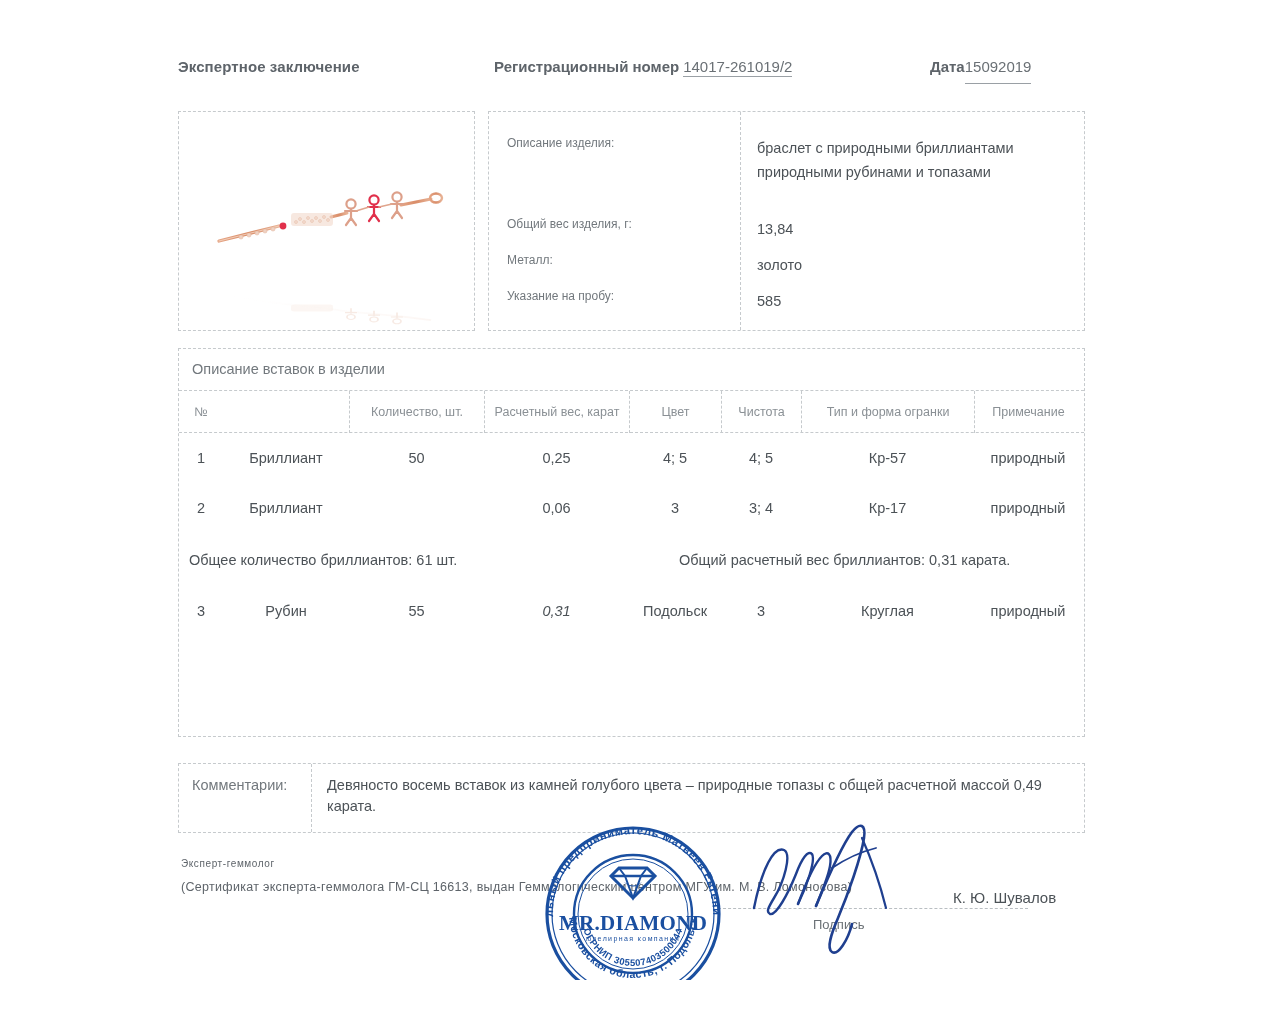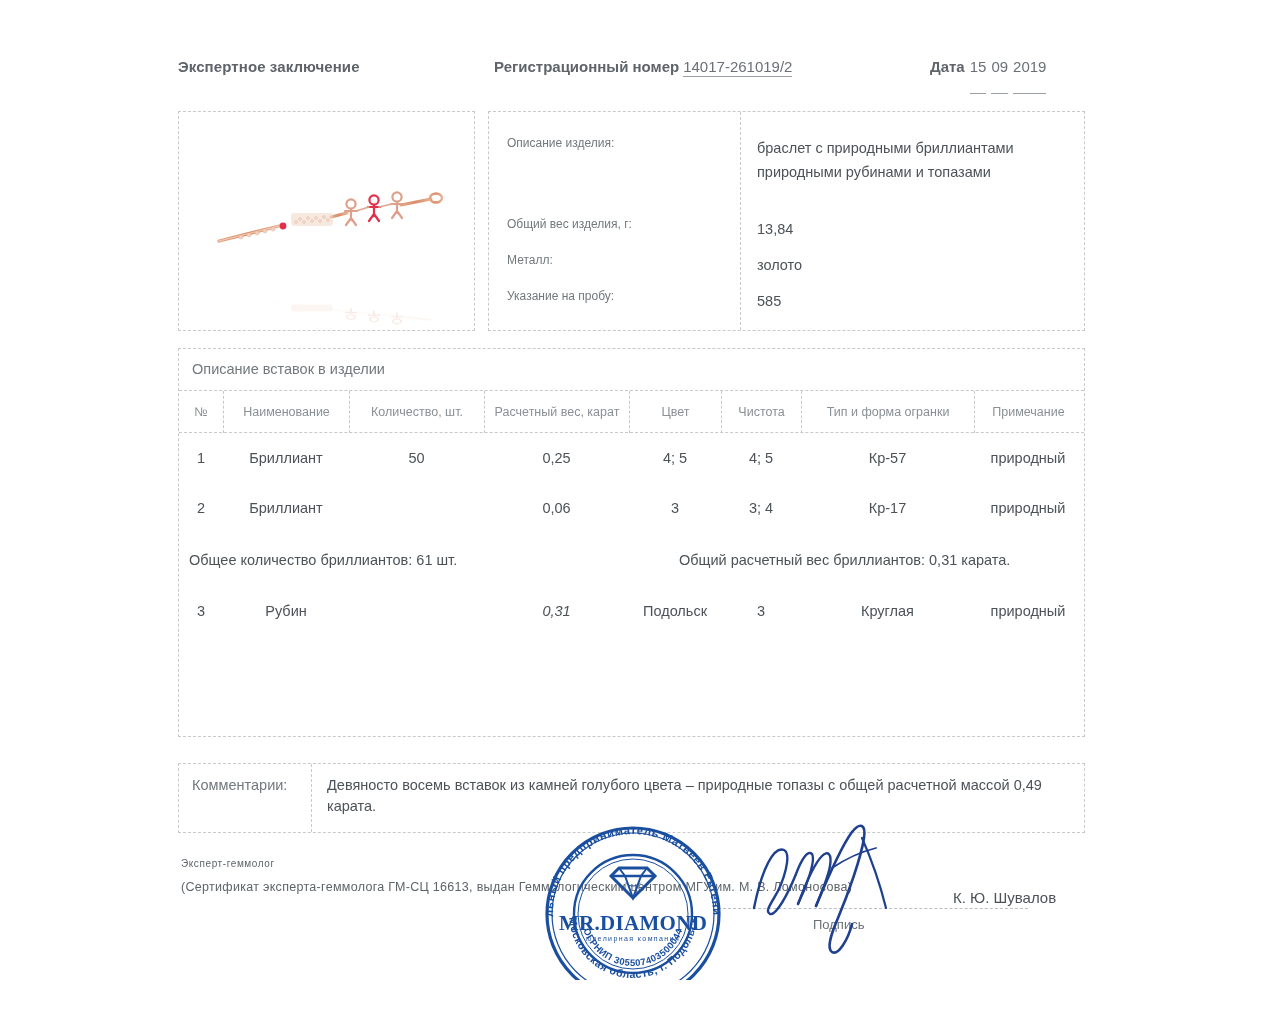--- a/index.html
+++ b/index.html
@@ -43,21 +43,21 @@
     padding-bottom: 1px; margin-left: 4px;
   }
   .hdr-date {
     position: absolute; left: 752px; top: 0;
     font-size: 15px; font-weight: bold; color: #5e646a;
     white-space: nowrap;
   }
   .hdr-date .dseg {
     font-weight: normal; color: #6a7075;
     border-bottom: 1px solid #9aa0a5;
-    padding-bottom: 18px; margin-left: 5px;
+    padding-bottom: 8px; 
   }
 
   
   .photo-box {
     position: absolute;
     left: 178px; top: 111px;
     width: 295px; height: 218px;
     border: 1px dashed #c6cacd;
     background: #fff;
     overflow: hidden;
@@ -305,21 +305,20 @@
   </div>
 
   <div class="table-box">
 
     <div class="table-caption">
       <span>Описание вставок в изделии</span>
     </div>
 
     <div class="thead">
       <div class="th" style="left:0px;   width:44px;">№</div>
-      <div class="th sep" style="left:44px;  width:126px;">Наименование</div>
       <div class="th sep" style="left:170px; width:135px;">Количество, шт.</div>
       <div class="th sep" style="left:305px; width:145px;">Расчетный вес, карат</div>
       <div class="th sep" style="left:450px; width:92px;">Цвет</div>
       <div class="th sep" style="left:542px; width:80px;">Чистота</div>
       <div class="th sep" style="left:622px; width:173px;">Тип и форма огранки</div>
       <div class="th sep" style="left:795px; width:108px;">Примечание</div>
     </div>
 
     <div class="trow" style="top:84px;">
       <div class="td" style="left:0px;   width:44px;">1</div>
@@ -343,20 +342,21 @@
     </div>
 
     <div class="summary-row" style="top:192px;">
       <div class="summary-left">Общее количество бриллиантов: 61 шт.</div>
       <div class="summary-right">Общий расчетный вес бриллиантов: 0,31 карата.</div>
     </div>
 
     <div class="trow" style="top:237px;">
       <div class="td" style="left:0px;   width:44px;">3</div>
       <div class="td" style="left:44px;  width:126px;">Рубин</div>
+      <div class="td" style="left:170px; width:135px;">55</div>
       <div class="td" style="left:305px; width:145px;font-style:italic;">0,31</div>
       <div class="td" style="left:450px; width:92px;">Подольск</div>
       <div class="td" style="left:542px; width:80px;">3</div>
       <div class="td" style="left:622px; width:173px;">Круглая</div>
       <div class="td" style="left:795px; width:108px;">природный</div>
     </div>
   </div>
 
   <div class="comment-box">
     <div class="comment-split"></div>

